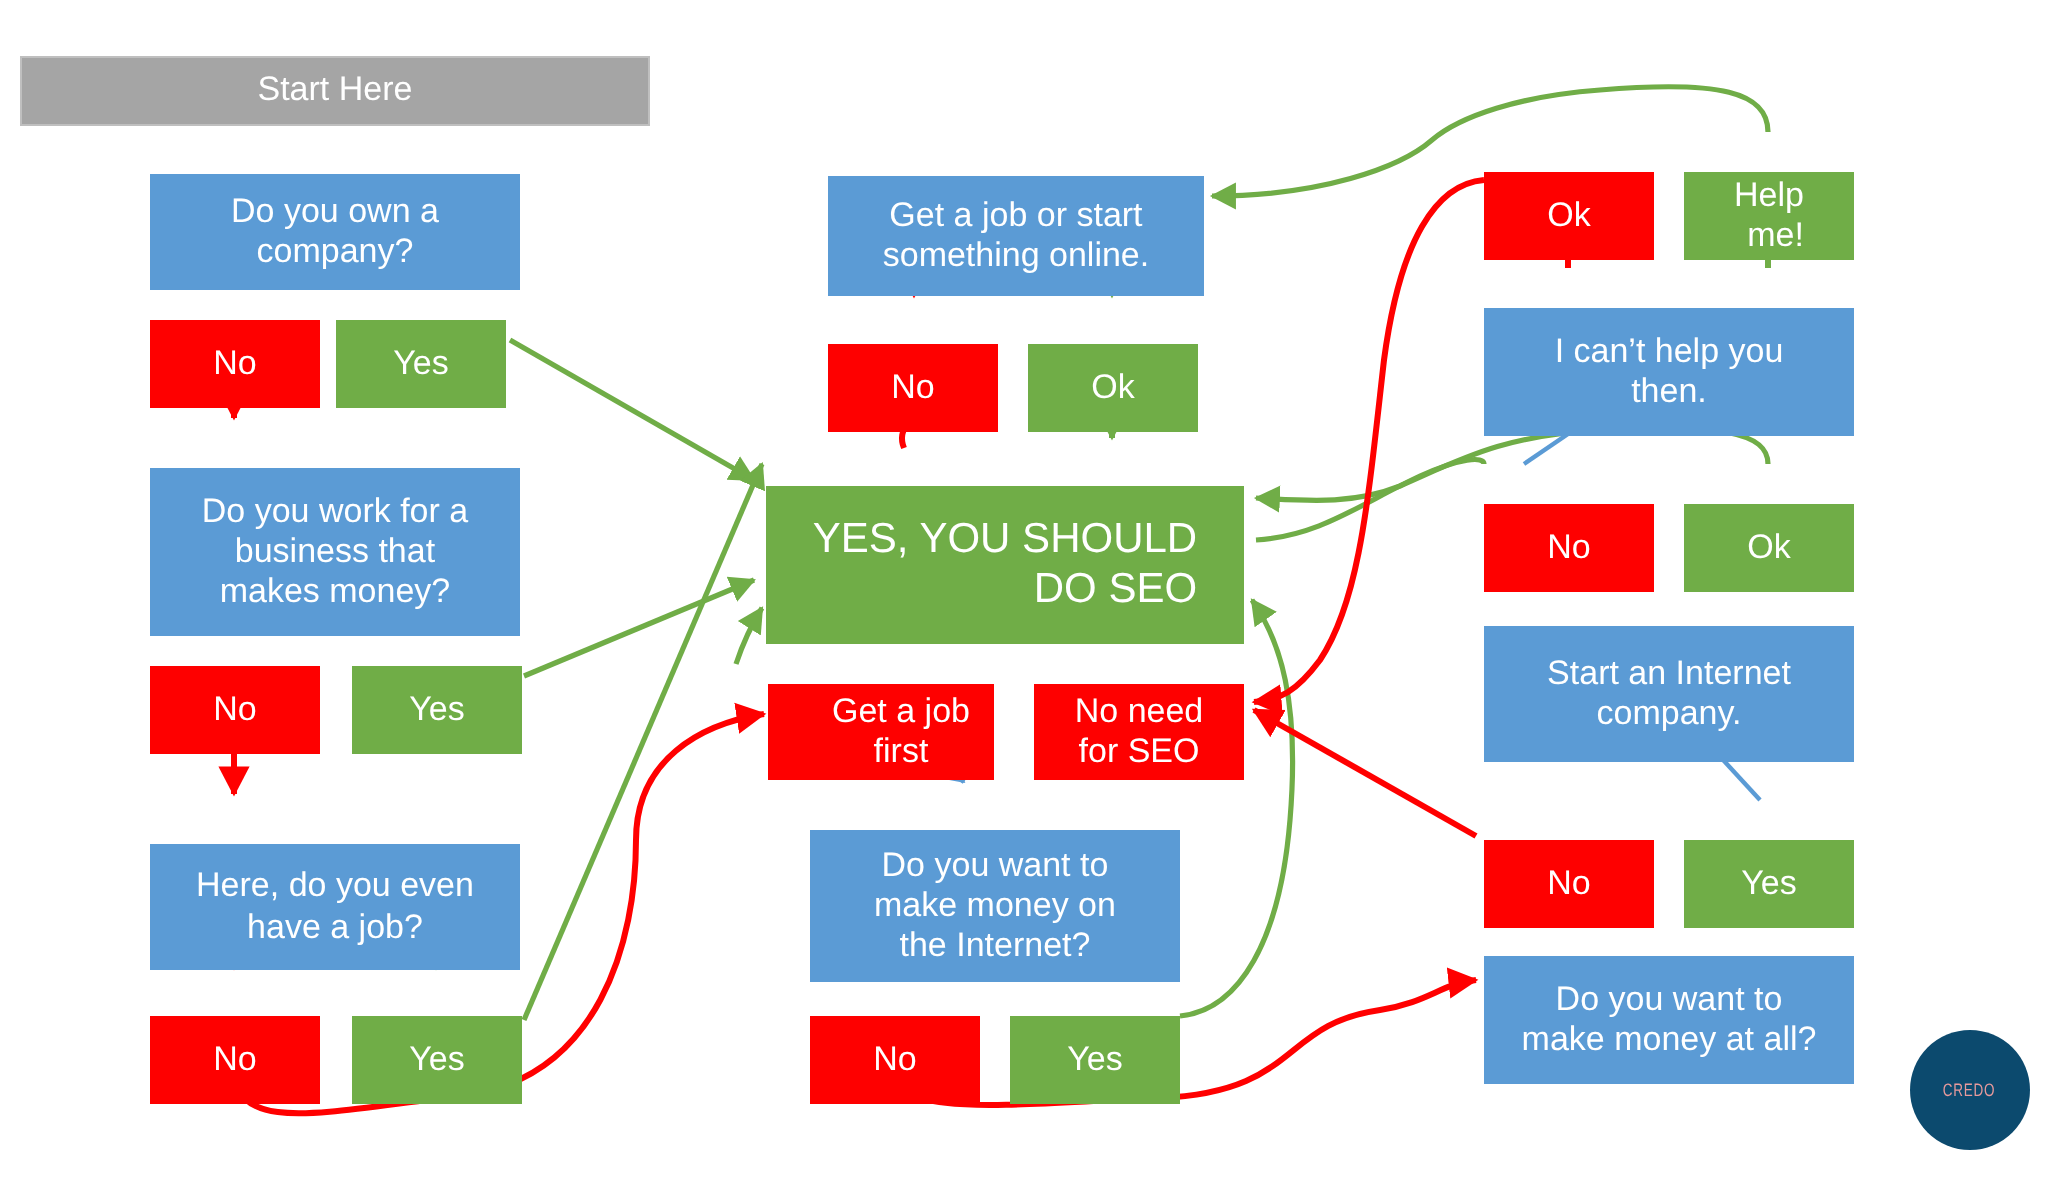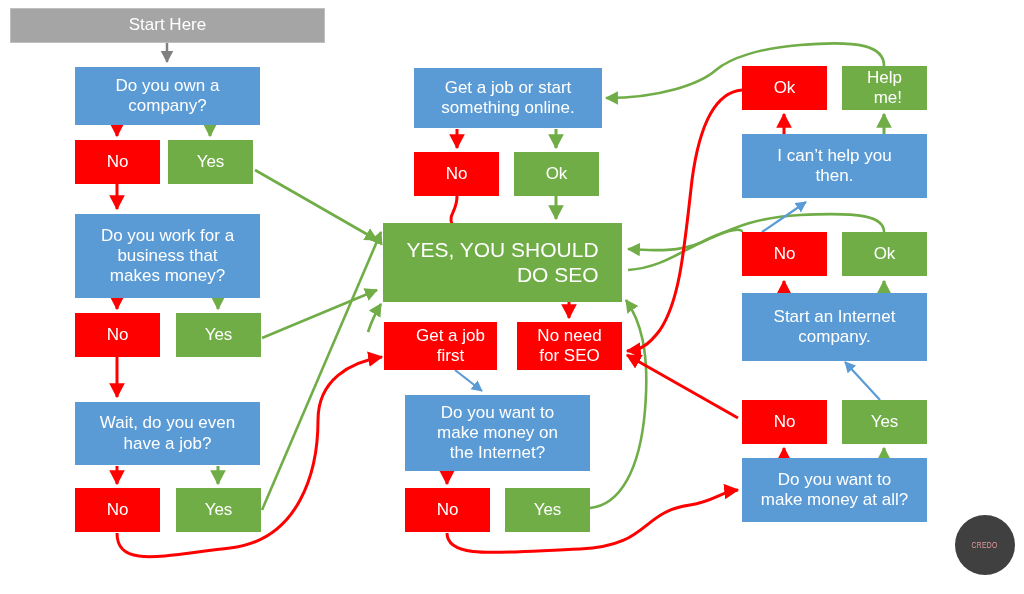--- a/index.html
+++ b/index.html
@@ -27,39 +27,40 @@
     position: absolute;
     box-sizing: border-box;
     display: flex;
     align-items: center;
     justify-content: center;
     text-align: center;
     color: #ffffff;
     line-height: 1.18;
     padding: 2px 4px;
     z-index: 2;
+    margin-top: 20px;
   }
   .node .lbl {
     display: block;
     white-space: pre-line;
   }
   .n-blue  { background: #5B9BD5; }
   .n-green { background: #70AD47; text-align: right; }
   .n-red   { background: #FE0000; }
   .n-gray  { background: #A5A5A5; border: 1px solid #BFBFBF; }
 
   .sz-q    { font-size: 17px; }
   .sz-ans  { font-size: 17px; }
   .sz-main { font-size: 21px; }
   .sz-start{ font-size: 17px; }
 
   #credo {
     position: absolute;
     border-radius: 50%;
-    background: #404040;
+    background: #0c4a6e;
     display: flex;
     align-items: center;
     justify-content: center;
     z-index: 3;
   }
   #credo .credo-text {
     color: #E79A9C;
     font-size: 9px;
     letter-spacing: 0.5px;
     font-family: "Liberation Sans Narrow", "Liberation Sans", sans-serif;
@@ -177,21 +178,21 @@
 business that
 makes money?</span>
       </div>
       <div class="node n-red sz-ans" style="left: 75px; top: 313px; width: 85px; height: 44px;">
         <span class="lbl">No</span>
       </div>
       <div class="node n-green sz-ans" style="left: 176px; top: 313px; width: 85px; height: 44px;">
         <span class="lbl">Yes</span>
       </div>
       <div class="node n-blue sz-q" style="left: 75px; top: 402px; width: 185px; height: 63px;">
-        <span class="lbl">Wait, do you even
+        <span class="lbl">Here, do you even
 have a job?</span>
       </div>
       <div class="node n-red sz-ans" style="left: 75px; top: 488px; width: 85px; height: 44px;">
         <span class="lbl">No</span>
       </div>
       <div class="node n-green sz-ans" style="left: 176px; top: 488px; width: 85px; height: 44px;">
         <span class="lbl">Yes</span>
       </div>
       <div class="node n-blue sz-q" style="left: 414px; top: 68px; width: 188px; height: 60px;">
         <span class="lbl">Get a job or start

